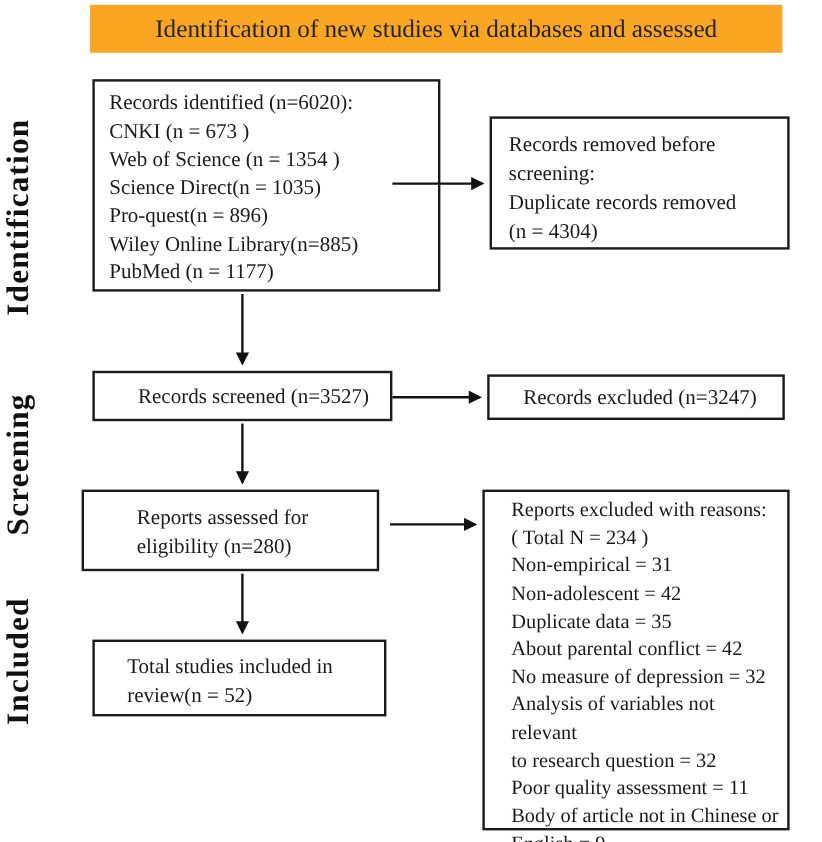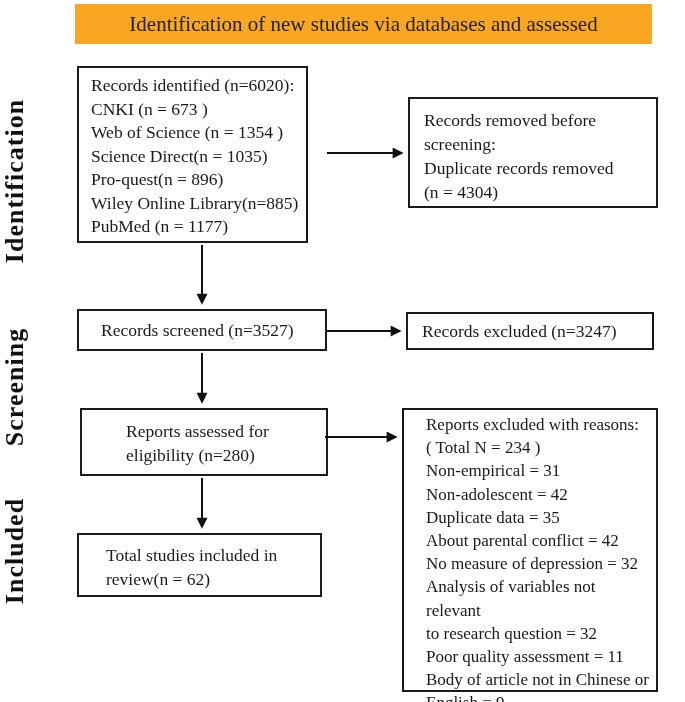--- a/index.html
+++ b/index.html
@@ -23,37 +23,37 @@
   }
   .box {
     position: absolute;
     box-sizing: border-box;
     background: #ffffff;
     border: 2px solid #1a1a1a;
     white-space: pre-line;
     font-size: 17px;
   }
   .box-records-identified {
-    left: 77px; top: 66px; width: 231px; height: 177px;
+    left: 77px; top: 66px; width: 290px; height: 177px;
     padding: 6px 4px 0 12px; line-height: 23.5px; font-size: 17.5px;
   }
   .box-records-removed {
     left: 408px; top: 97px; width: 250px; height: 111px;
     padding: 9px 4px 0 14px; line-height: 24px; font-size: 17.5px;
   }
   .box-records-screened {
     left: 77px; top: 309px; width: 250px; height: 42px;
-    line-height: 38px; padding-left: 22px; font-size: 17.5px;
+    line-height: 38px; padding-left: 36px; font-size: 17.5px;
   }
   .box-records-excluded {
     left: 406px; top: 312px; width: 248px; height: 38px;
-    line-height: 34px; padding-left: 14px; font-size: 17.5px;
+    line-height: 34px; padding-left: 28px; font-size: 17.5px;
   }
   .box-reports-assessed {
-    left: 80px; top: 408px; width: 248px; height: 68px;
+    left: 68px; top: 408px; width: 248px; height: 68px;
     padding: 9px 4px 0 44px; line-height: 24px; font-size: 17.5px;
   }
   .box-reports-excluded {
     left: 402px; top: 408px; width: 256px; height: 284px;
     padding: 3px 2px 0 22px; line-height: 23.2px; font-size: 17px;
   }
   .box-total-included {
     left: 77px; top: 533px; width: 245px; height: 64px;
     padding: 8px 4px 0 27px; line-height: 24px; font-size: 17.5px;
   }
@@ -115,21 +115,21 @@
 Duplicate data = 35
 About parental conflict = 42
 No measure of depression = 32
 Analysis of variables not relevant
 to research question = 32
 Poor quality assessment = 11
 Body of article not in Chinese or
 English = 9</div>
 
   <div class="box box-total-included">Total studies included in
-review(n = 62)</div>
+review(n = 52)</div>
 
   <svg class="arrows" width="685" height="702" viewBox="0 0 685 702">
     <defs>
       <marker id="ah" viewBox="0 0 10 10" refX="8.5" refY="5" markerWidth="14" markerHeight="11" markerUnits="userSpaceOnUse" orient="auto">
         <path d="M0,0 L10,5 L0,10 z" fill="#111111"></path>
       </marker>
     </defs>
     <line x1="327" y1="153" x2="402" y2="153" stroke="#111111" stroke-width="2" marker-end="url(#ah)"></line>
     <line x1="202" y1="245" x2="202" y2="303" stroke="#111111" stroke-width="2" marker-end="url(#ah)"></line>
     <line x1="327" y1="331" x2="400" y2="331" stroke="#111111" stroke-width="2" marker-end="url(#ah)"></line>

